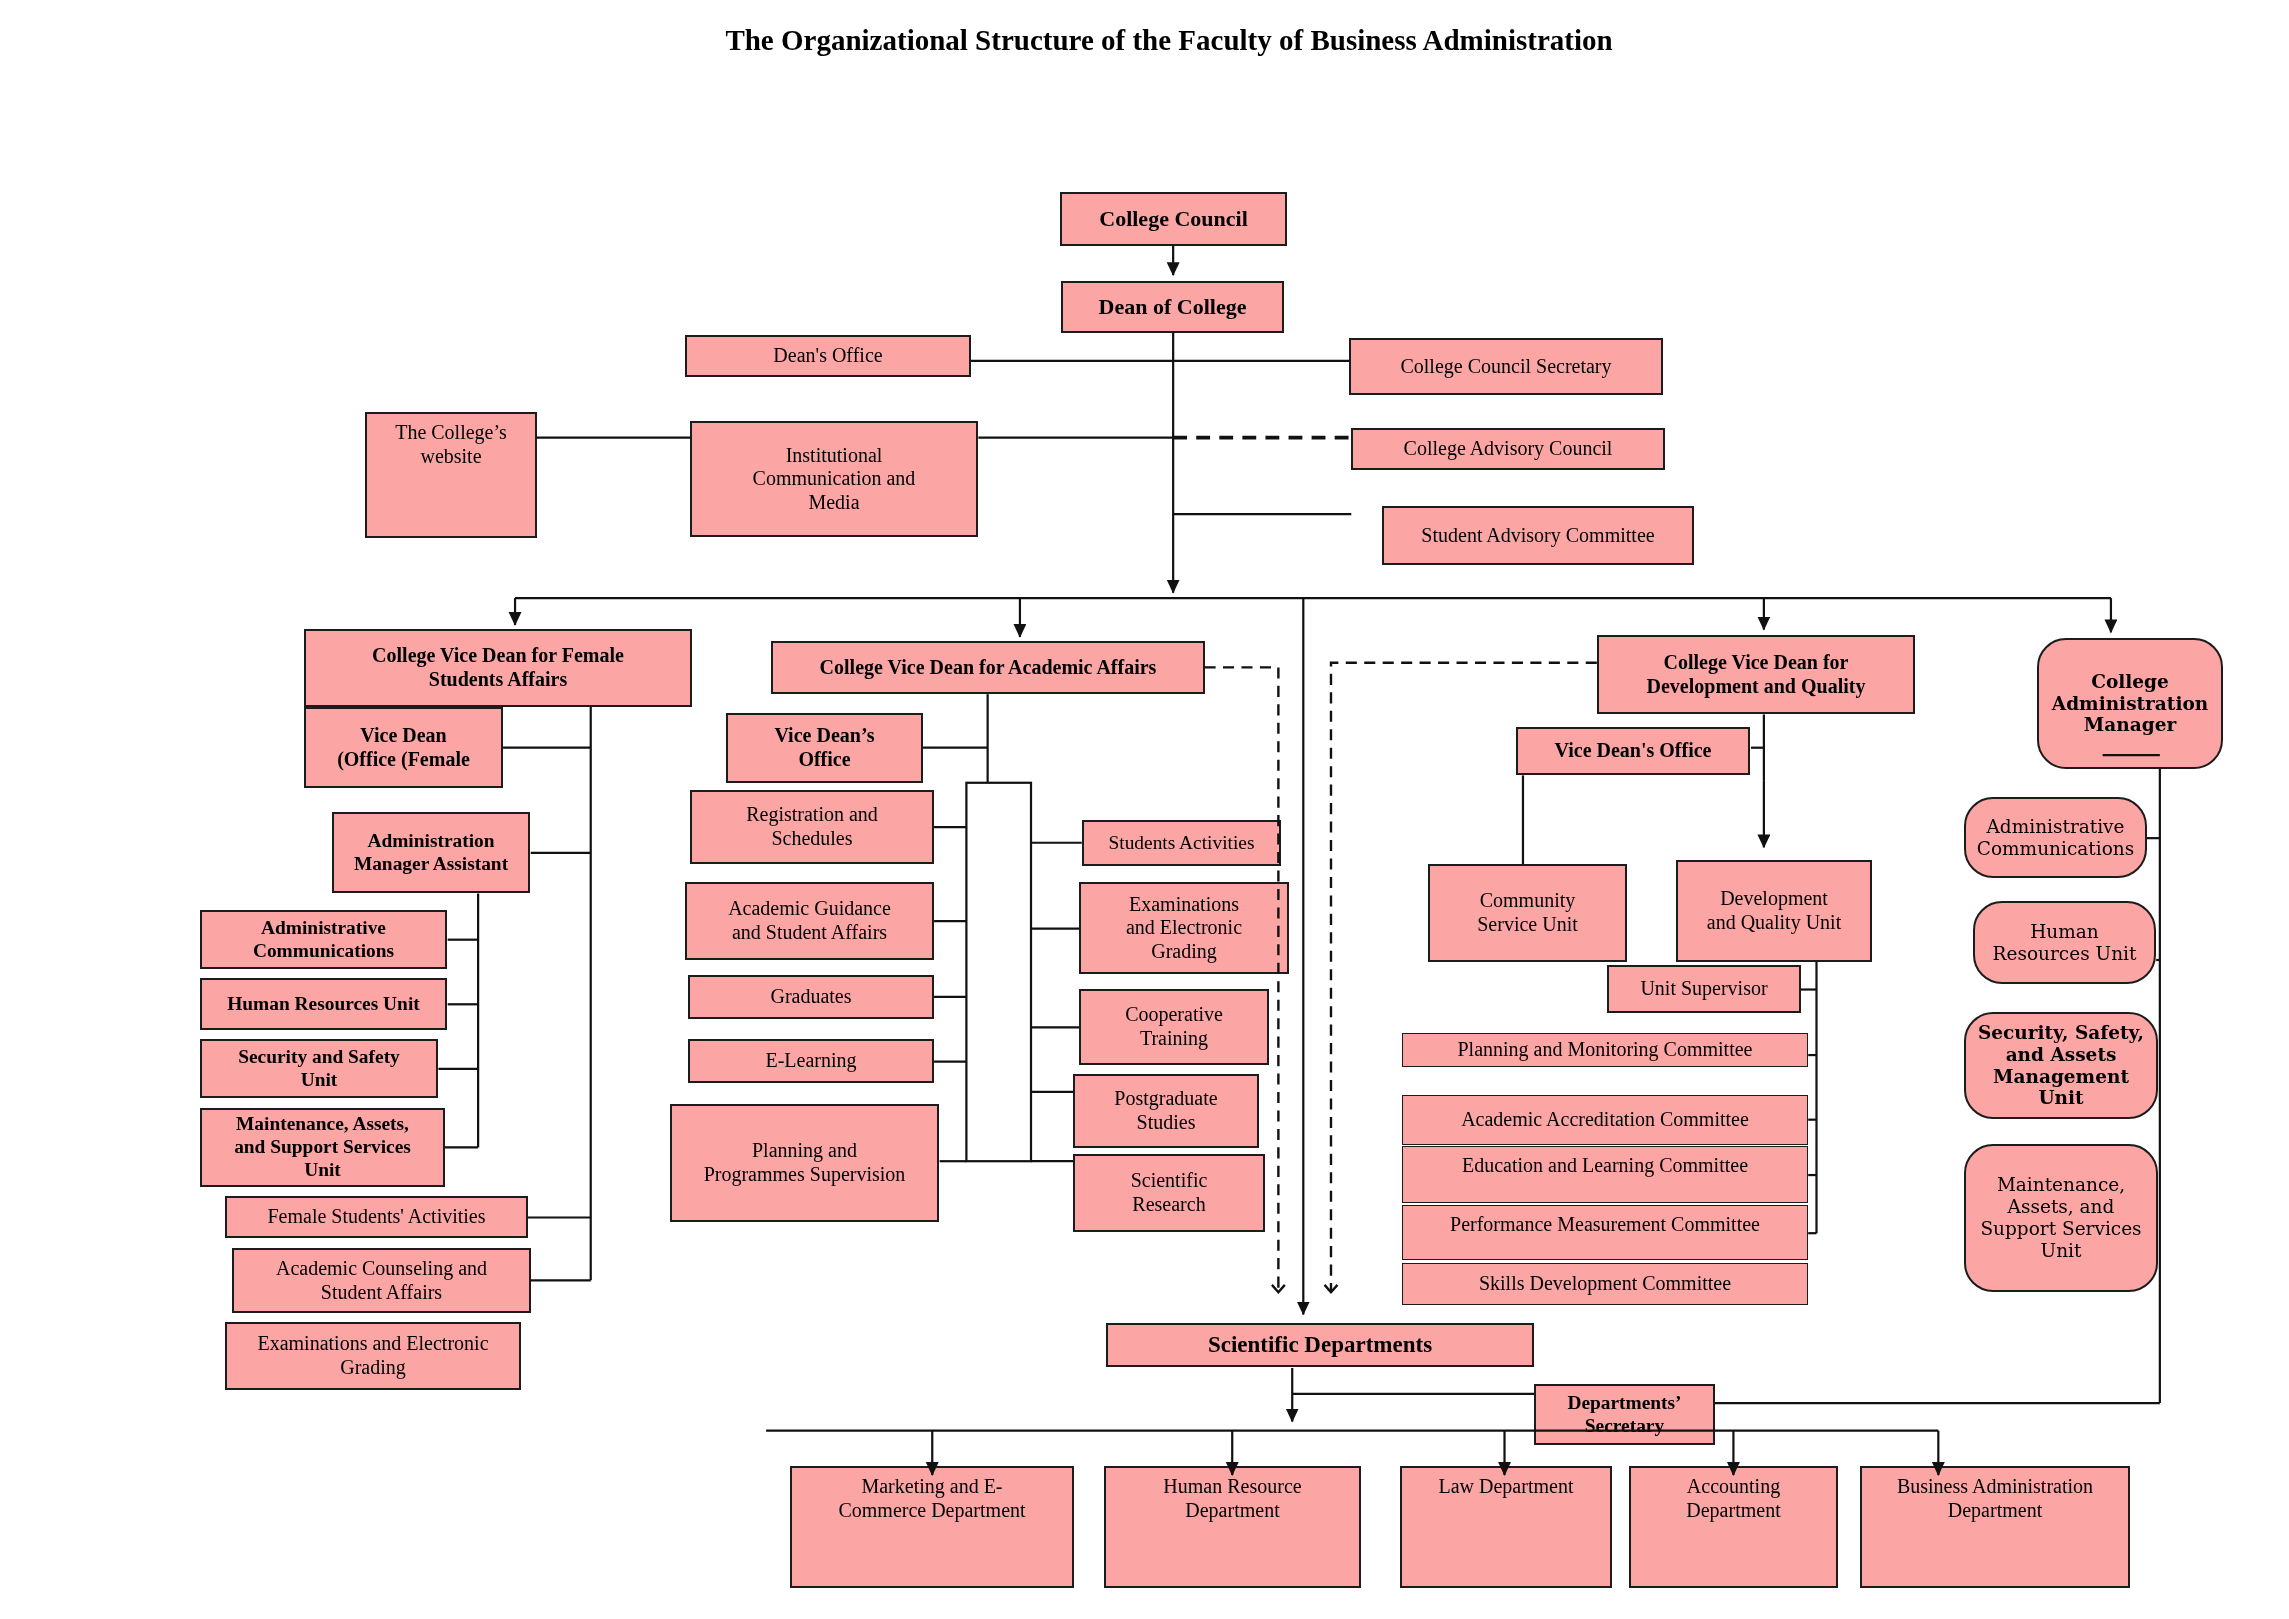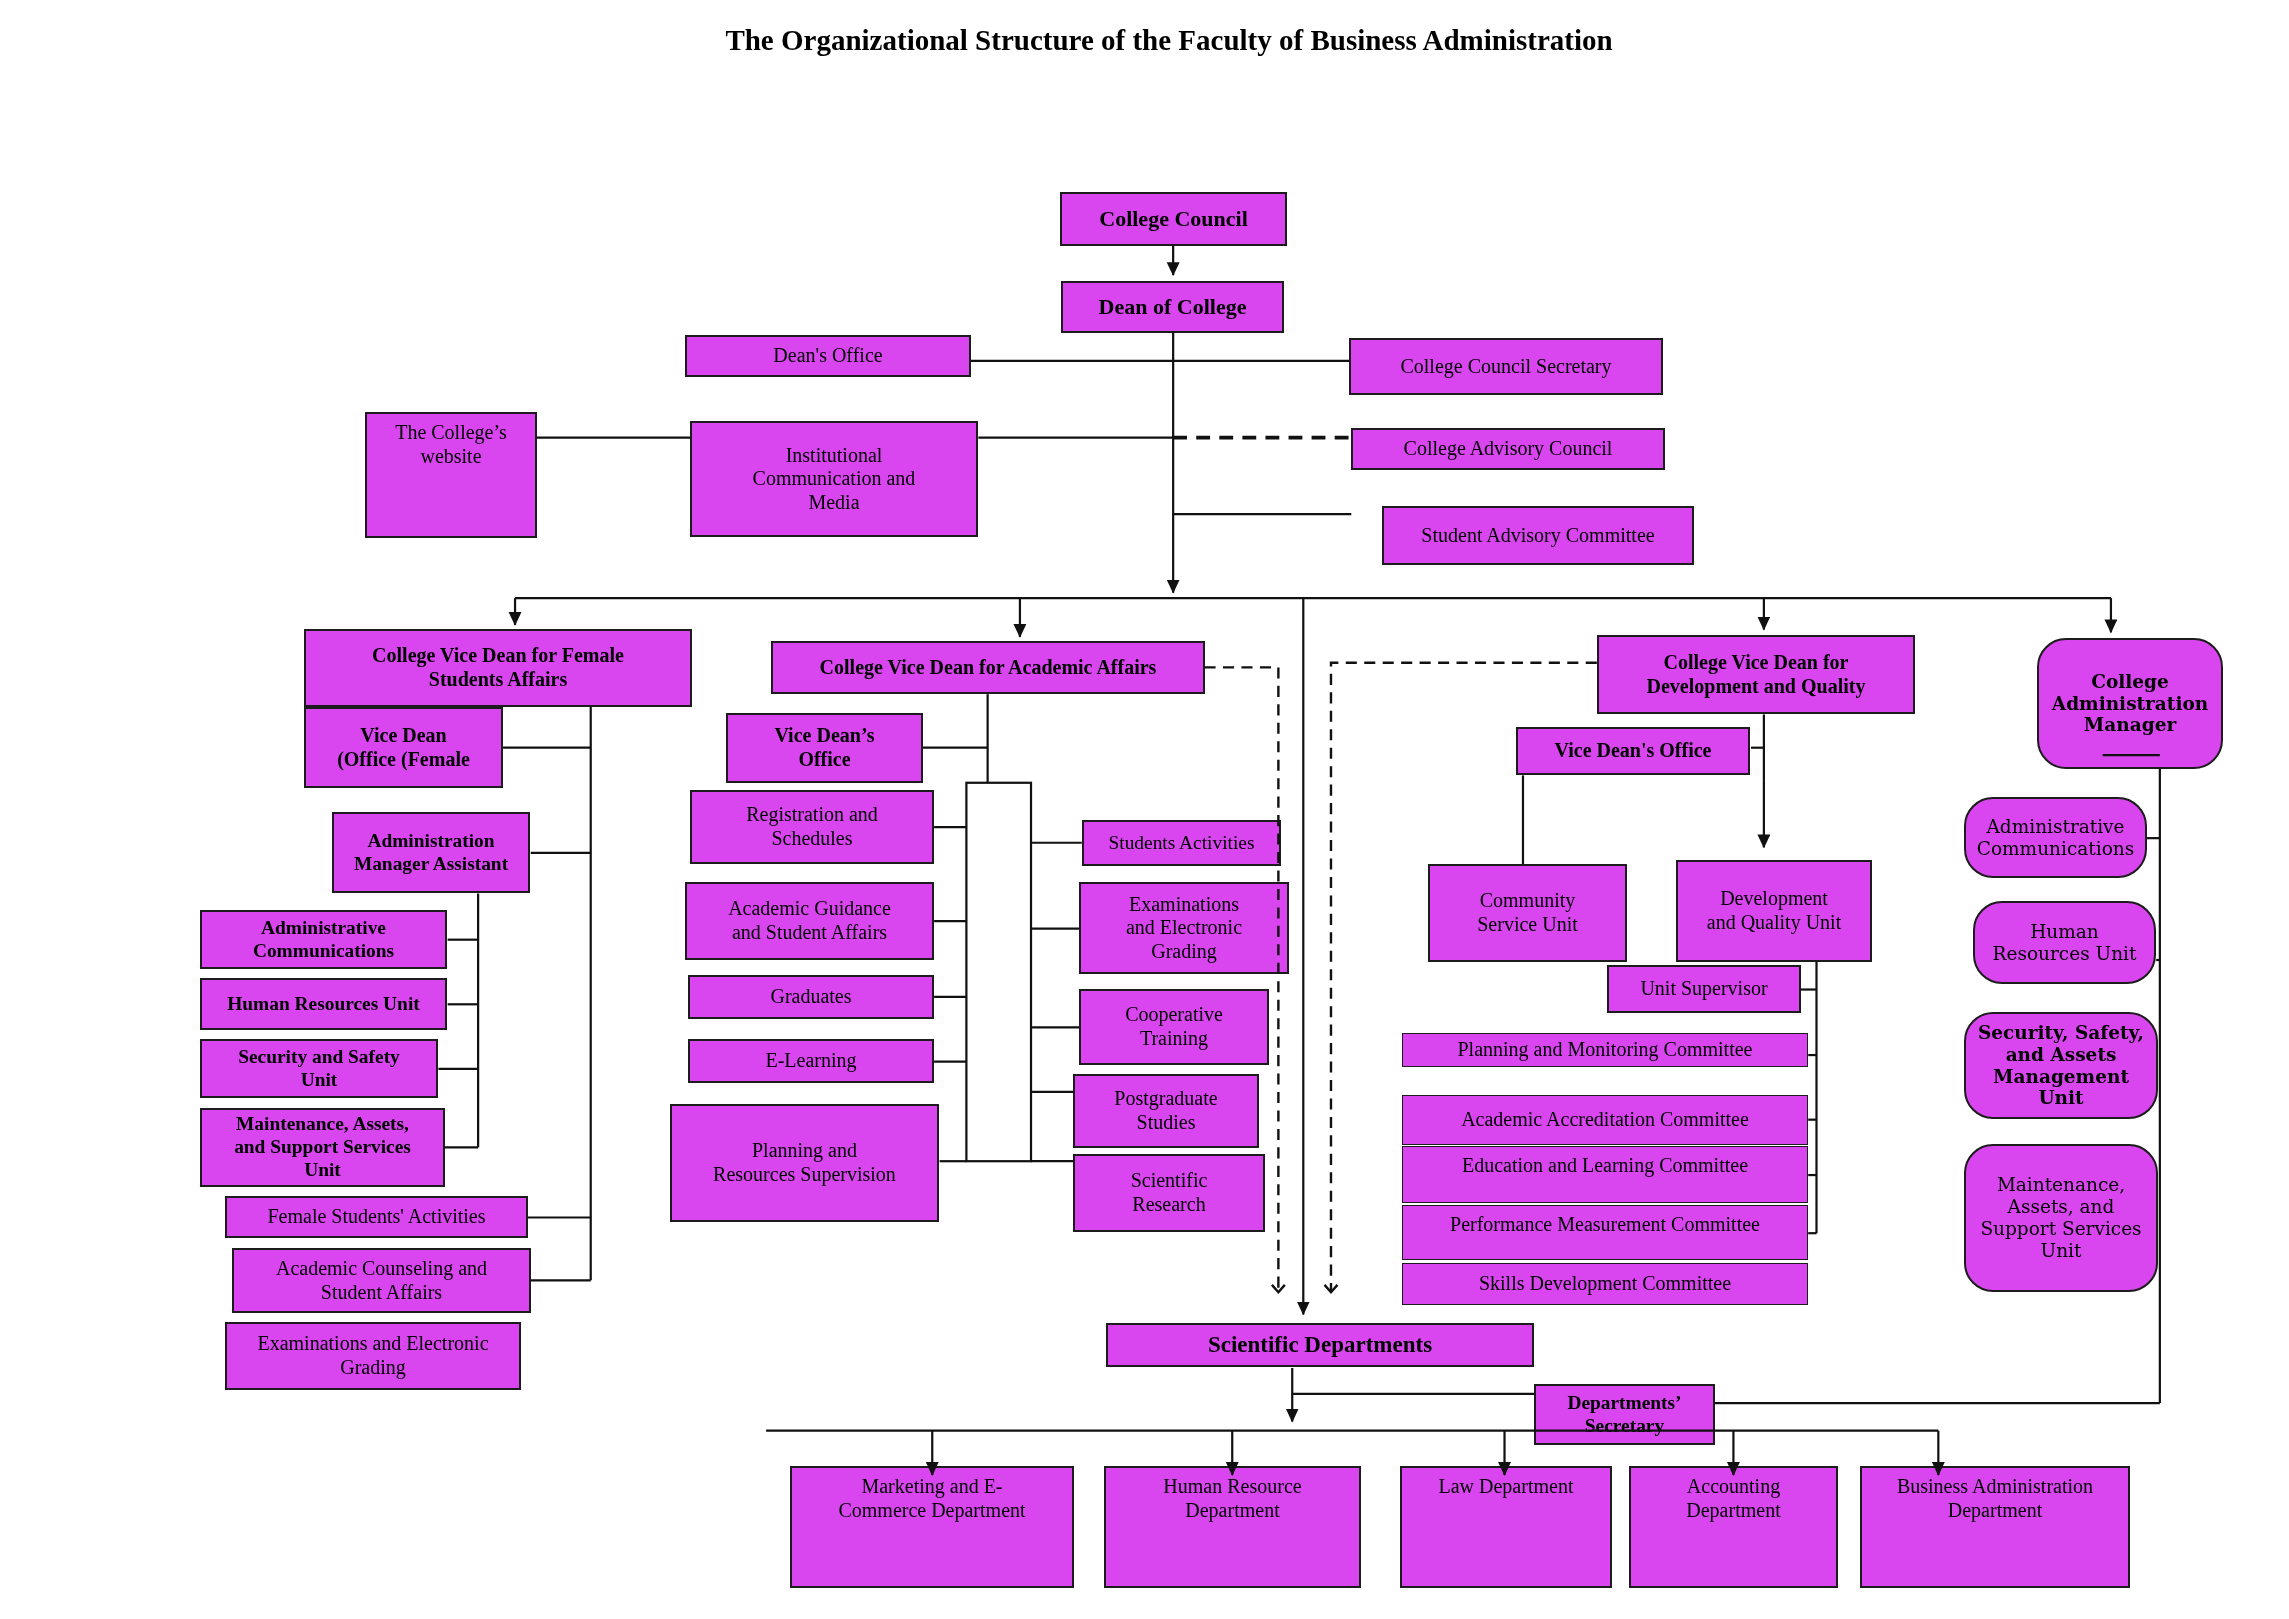--- a/index.html
+++ b/index.html
@@ -1,18 +1,18 @@
 <!DOCTYPE html>
 <html style="font-size:14.8px"><head>
 <meta charset="utf-8">
 <style>
   html,body { margin:0; padding:0; background:#fff; }
   body { width:2290px; height:1620px; position:relative; font-family:"Liberation Serif", serif; color:#000; }
   .title { position:absolute; top:24px; left:50%; transform:translateX(-50%); font-size:29px; font-weight:bold; white-space:nowrap;margin-left:24px; }
-  .box { position:absolute; box-sizing:border-box; border:2.8px solid #1c1c1c; background:#d946ef;
+  .box { position:absolute; box-sizing:border-box; border:2.8px solid #1c1c1c; background:#fca5a5;
          display:flex; align-items:center; justify-content:center; text-align:center;
          white-space:pre-line; font-size:20px; line-height:1.18; padding:1.8px 4.6px; }
   .b  { font-weight:bold; }
   .sm { font-size:19.4px; }
   .lg { font-size:22px; }
   .xl { font-size:23px; }
   .top { align-items:flex-start; padding-top:7.4px; }
   .thin { border-width:1.8px; }
   .dv { font-family:"DejaVu Serif", serif; font-size:18.5px;border-radius:29px; }
   svg.wires { position:absolute; left:0; top:0; }
@@ -60,21 +60,21 @@
 <div class="box b" style="left:771px;top:641px;width:434px;height:53px;font-size:20px">College Vice Dean for Academic Affairs</div>
 <div class="box b" style="left:726px;top:713px;width:197px;height:70px">Vice Dean’s
 Office</div>
 <div class="box" style="left:690px;top:790px;width:244px;height:74px">Registration and
 Schedules</div>
 <div class="box" style="left:685px;top:882px;width:249px;height:78px">Academic Guidance
 and Student Affairs</div>
 <div class="box" style="left:688px;top:975px;width:246px;height:44px">Graduates</div>
 <div class="box" style="left:688px;top:1039px;width:246px;height:44px">E-Learning</div>
 <div class="box" style="left:670px;top:1104px;width:269px;height:118px">Planning and
-Resources Supervision</div>
+Programmes Supervision</div>
 <div class="box sm" style="left:1082px;top:820px;width:199px;height:46px">Students Activities</div>
 <div class="box" style="left:1079px;top:882px;width:210px;height:92px">Examinations
 and Electronic
 Grading</div>
 <div class="box" style="left:1079px;top:989px;width:190px;height:76px">Cooperative
 Training</div>
 <div class="box" style="left:1073px;top:1074px;width:186px;height:74px">Postgraduate
 Studies</div>
 <div class="box" style="left:1073px;top:1154px;width:192px;height:78px">Scientific
 Research</div>

